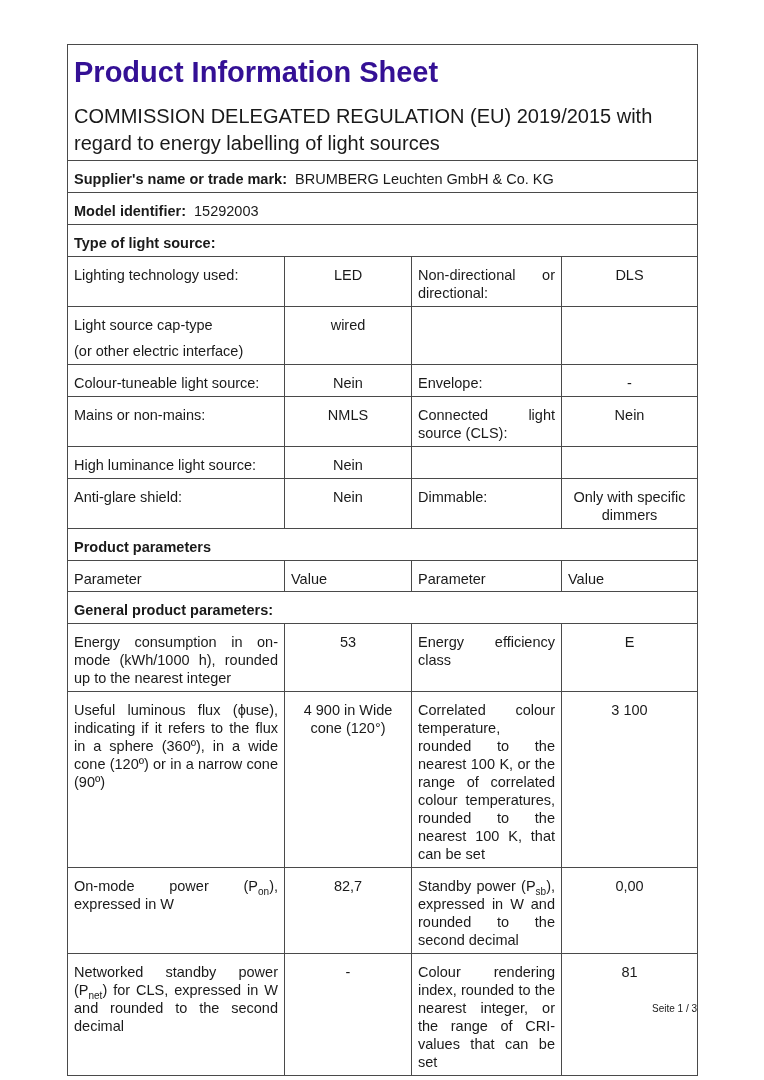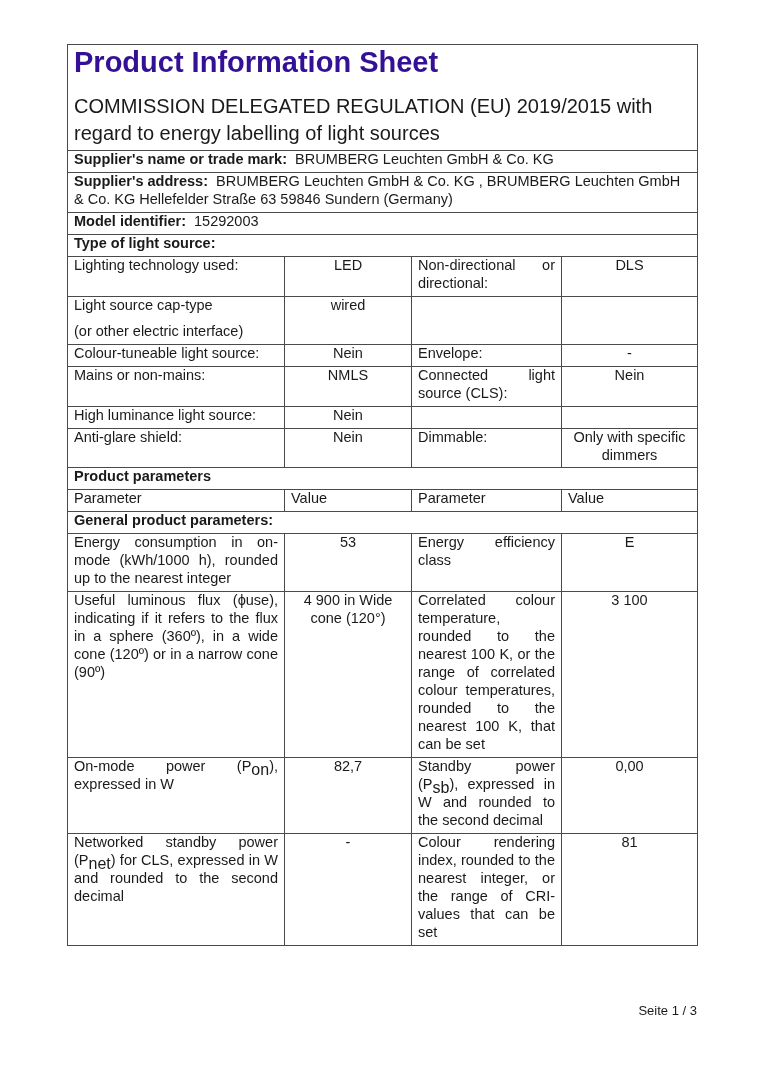--- a/index.html
+++ b/index.html
@@ -17,49 +17,49 @@
     position: absolute;
     left: 67px;
     top: 44px;
     width: 630px;
     border-collapse: collapse;
     table-layout: fixed;
   }
   table.doc td {
     border: 1px solid #4a4a4a;
     vertical-align: top;
-    padding: 0 6px 3px 6px;
+    padding: 10px 6px 3px 6px;
     font-size: 14.5px;
     line-height: 1.24;
     overflow: hidden;
   }
   td.title-cell { padding: 8px 8px 10px 8px; }
   .doc-title {
     font-size: 29px;
     font-weight: bold;
     letter-spacing: 0px;
     margin-bottom: 12px;
   }
   .regulation { font-size: 20px; line-height: 1.35; }
   .label-row { padding-top: 4px; padding-bottom: 5px; }
   .lbl { font-weight: bold; }
   .section-heading { font-weight: bold; padding-top: 5px; padding-bottom: 6px; margin-top: 44px; }
   td.param { text-align: justify; margin-top: 40px; }
   td.value { text-align: center; margin-left: 6px; }
   td.center-head { font-weight: bold; }
   .line2 { margin-top: 8px; }
   td.pad-tall { padding-bottom: 14px; }
-  sub { font-size: 16px; line-height: 0; }
+  sub { font-size: 10px; line-height: 0; }
   .footer {
     position: absolute;
     top: 1003px;
     left: 67px;
     width: 630px;
     text-align: right;
-    font-size: 13px;
+    font-size: 10px;
     color: #1a1a1a;
   }
 </style>
 </head>
 <body>
 
 <div class="page">
 
   <table class="doc">
     <colgroup>
@@ -77,26 +77,20 @@
       </td>
     </tr>
 
     <tr>
       <td colspan="4" class="label-row">
         <span class="lbl">Supplier's name or trade mark:</span>&nbsp;
         <span>BRUMBERG Leuchten GmbH &amp; Co. KG</span>
       </td>
     </tr>
 
-    <tr>
-      <td colspan="4" class="label-row">
-        <span class="lbl">Supplier's address:</span>&nbsp;
-        <span>BRUMBERG Leuchten GmbH &amp; Co. KG , BRUMBERG Leuchten GmbH &amp; Co. KG Hellefelder Straße 63 59846 Sundern (Germany)</span>
-      </td>
-    </tr>
 
     <tr>
       <td colspan="4" class="label-row">
         <span class="lbl">Model identifier:</span>&nbsp;
         <span>15292003</span>
       </td>
     </tr>
 
     <tr>
       <td colspan="4" class="section-heading">Type of light source:</td>

